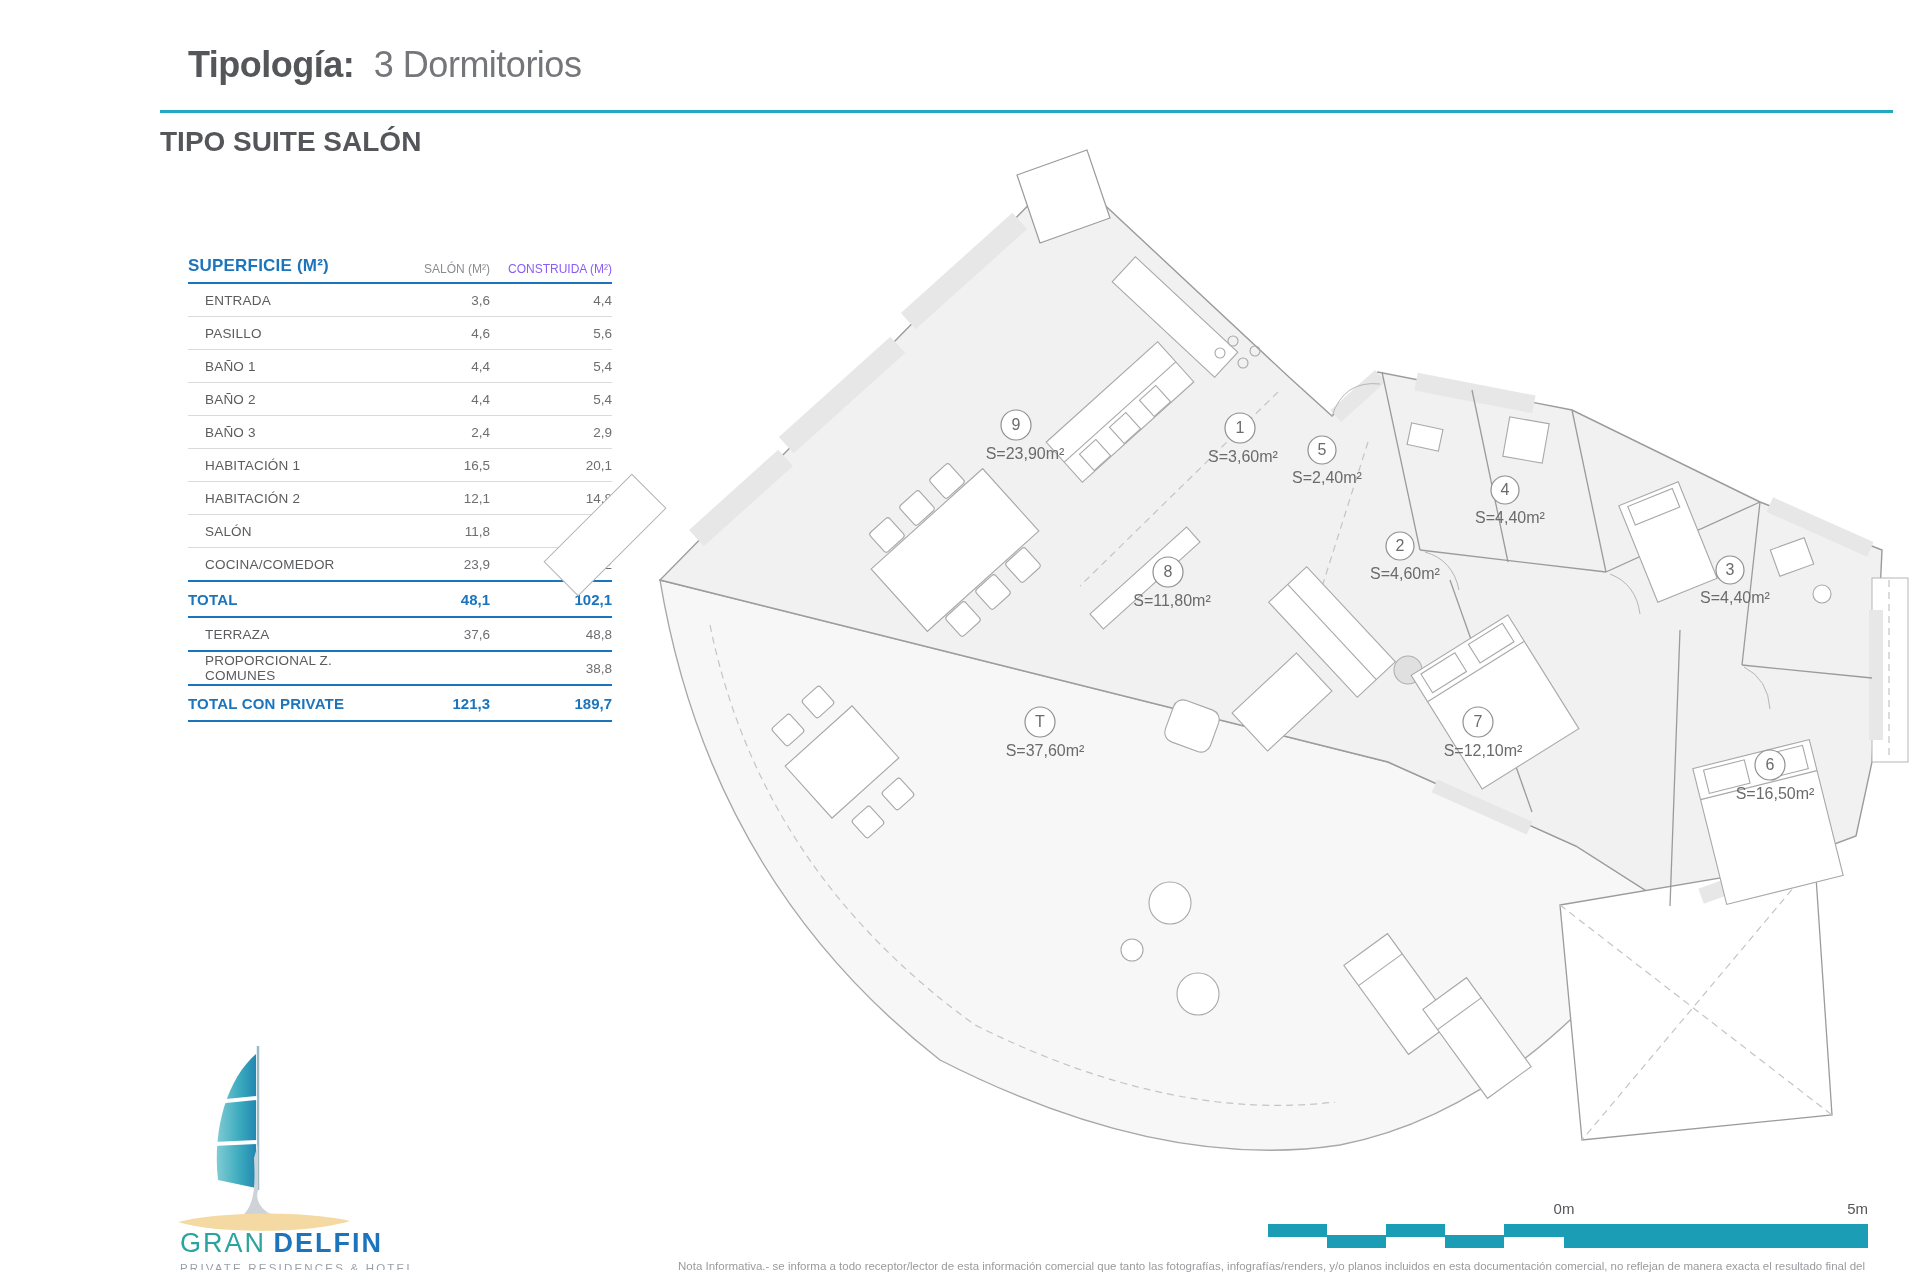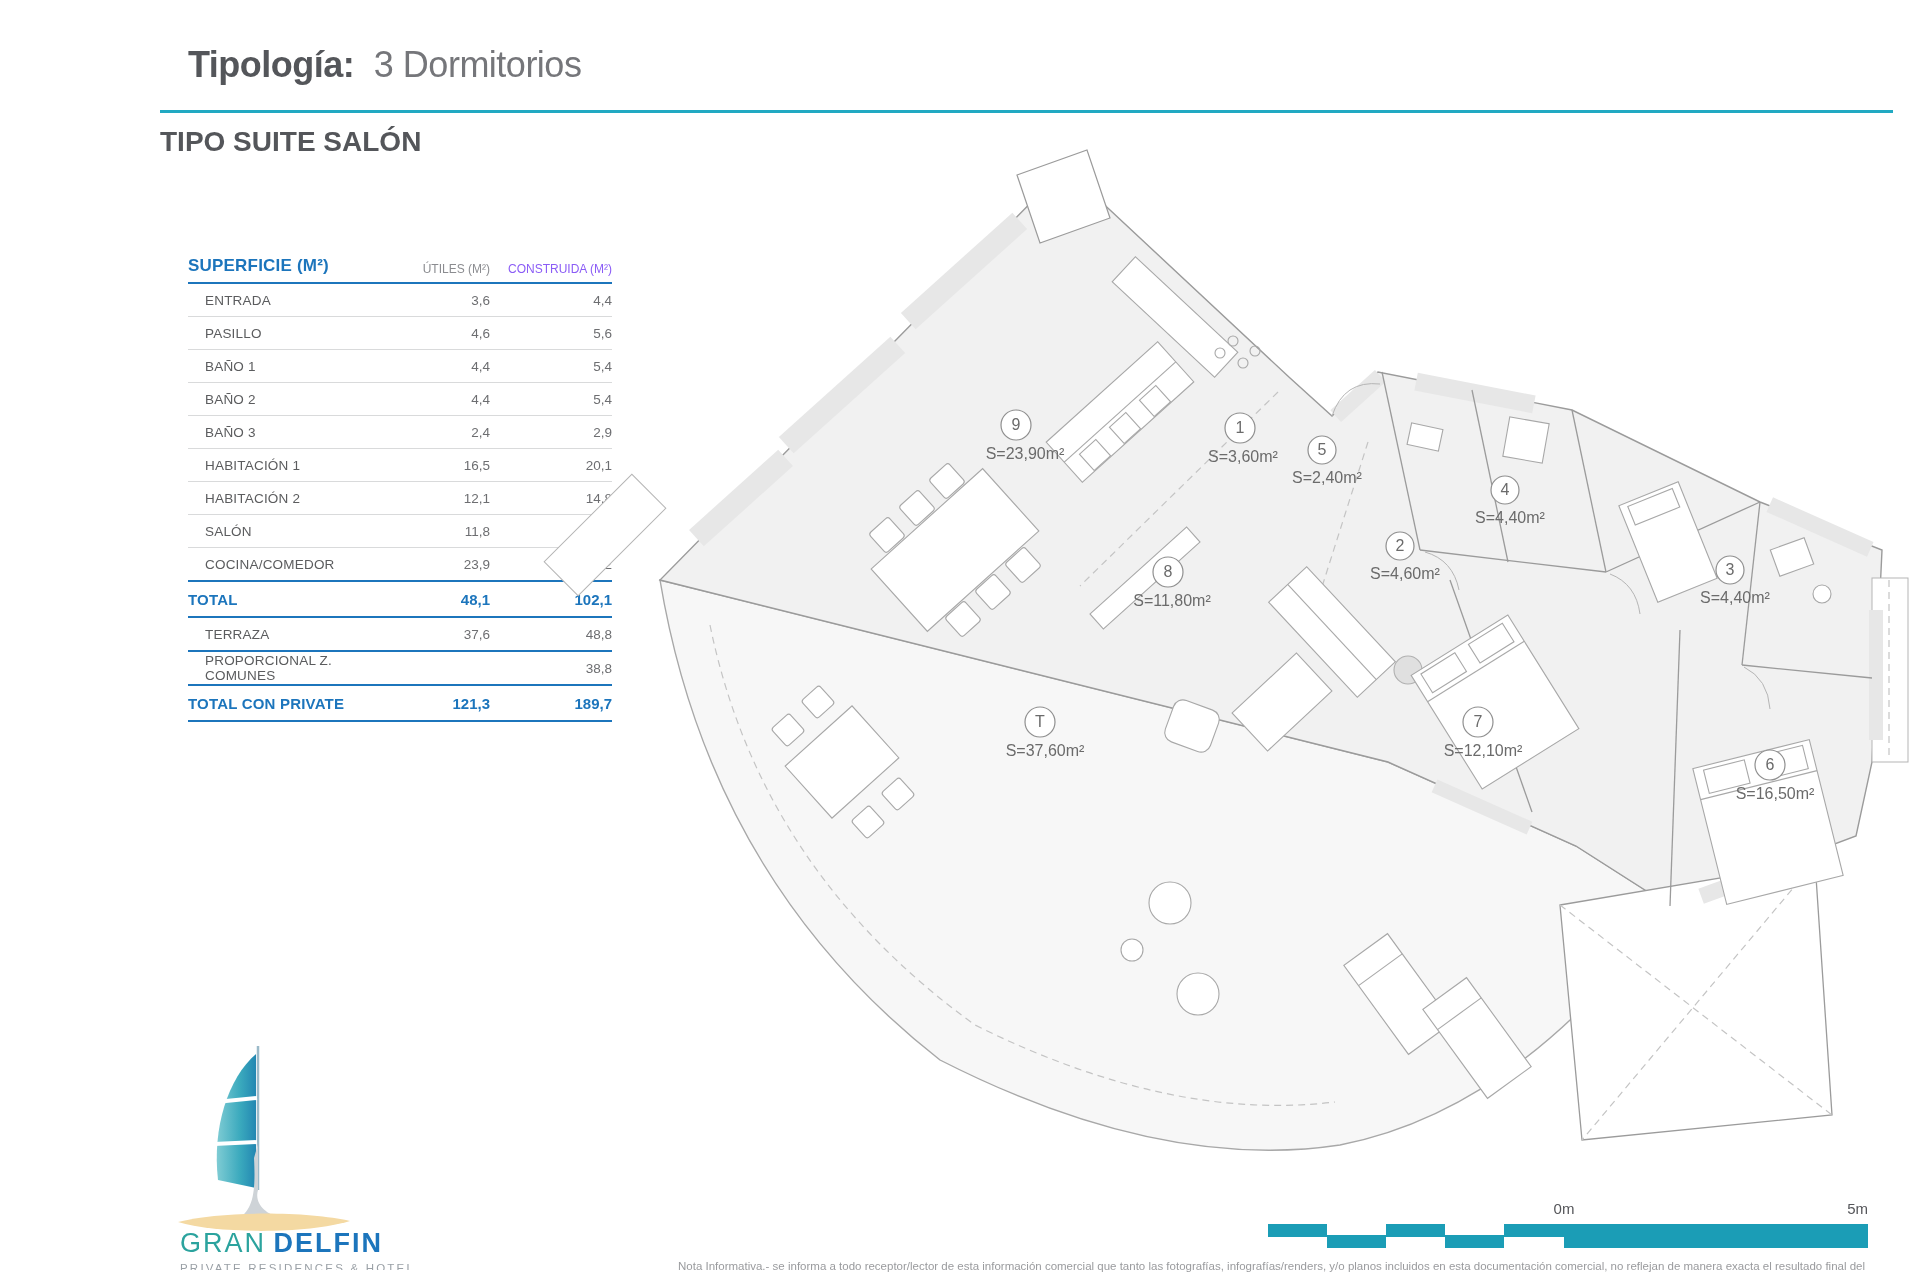--- a/index.html
+++ b/index.html
@@ -46,21 +46,21 @@
 <div class="abs title">
   <span class="strong">Tipología:</span>
   <span class="light">3 Dormitorios</span>
 </div>
 <div class="abs rule"></div>
 <div class="abs subtitle">TIPO SUITE SALÓN</div>
 
 <div class="abs table">
   <div class="thead">
     <span class="t1">SUPERFICIE (M²)</span>
-    <span class="t2">ÚTILES (M²)</span>
+    <span class="t2">SALÓN (M²)</span>
     <span class="t3">CONSTRUIDA (M²)</span>
   </div>
 
   <div class="trow">
     <span class="c1">ENTRADA</span>
     <span class="c2">3,6</span>
     <span class="c3">4,4</span>
   </div>
   <div class="trow">
     <span class="c1">PASILLO</span>

